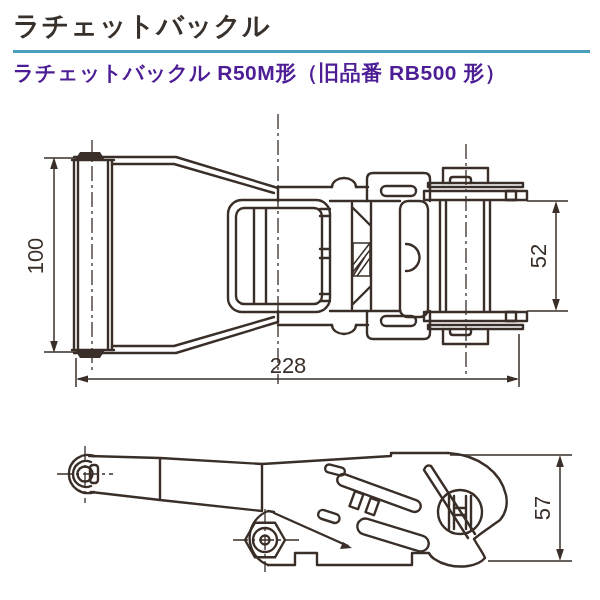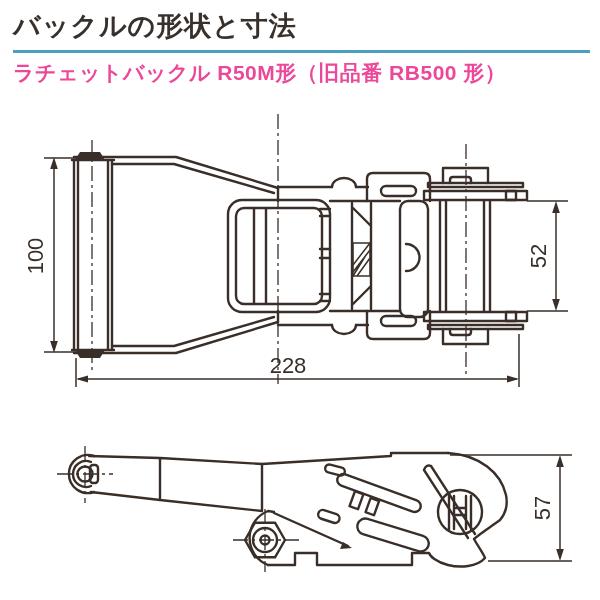--- a/index.html
+++ b/index.html
@@ -2,33 +2,33 @@
 <html><head>
 <meta charset="utf-8">
 <style>
   html,body{margin:0;padding:0;background:#ffffff;}
   body{width:600px;height:600px;position:relative;overflow:hidden;
        font-family:"Liberation Sans","DejaVu Sans",sans-serif;}
   .page-title{position:absolute;left:13px;top:8px;font-size:27px;font-weight:700;
        color:#38302b;letter-spacing:1px;white-space:nowrap;}
   .title-rule{position:absolute;left:13px;top:50px;width:577px;height:3px;background:#4d9fc0;}
   .page-subtitle{position:absolute;left:13px;top:59px;font-size:21px;font-weight:700;
-       color:#ec4899;letter-spacing:0.5px;white-space:nowrap;}
+       color:#4c1d95;letter-spacing:0.5px;white-space:nowrap;}
   svg{position:absolute;left:0;top:0;}
   .ink{stroke:#3a2f28;fill:none;stroke-width:2.4;stroke-linecap:round;stroke-linejoin:round;}
   .thin{stroke:#3a2f28;fill:none;stroke-width:1.5;stroke-linecap:butt;}
   .cline{stroke:#3a2f28;fill:none;stroke-width:1.3;stroke-dasharray:15 4 3 4;}
   .solidfill{fill:#3a2f28;stroke:none;}
   .dim-label{font-family:"Liberation Sans","DejaVu Sans",sans-serif;font-size:22px;
        fill:#3a2f28;}
 </style>
 </head>
 <body>
 
-<div class="page-title">バックルの形状と寸法</div>
+<div class="page-title">ラチェットバックル</div>
 <div class="title-rule"></div>
 <div class="page-subtitle">ラチェットバックル R50M形（旧品番 RB500 形）</div>
 
 <svg width="600" height="600" viewBox="0 0 600 600">
 
   <g>
 
     <path class="cline" d="M92,140 V372"></path>
     <path class="cline" d="M278,114 V384"></path>
     <path class="cline" d="M466,144 V374"></path>

